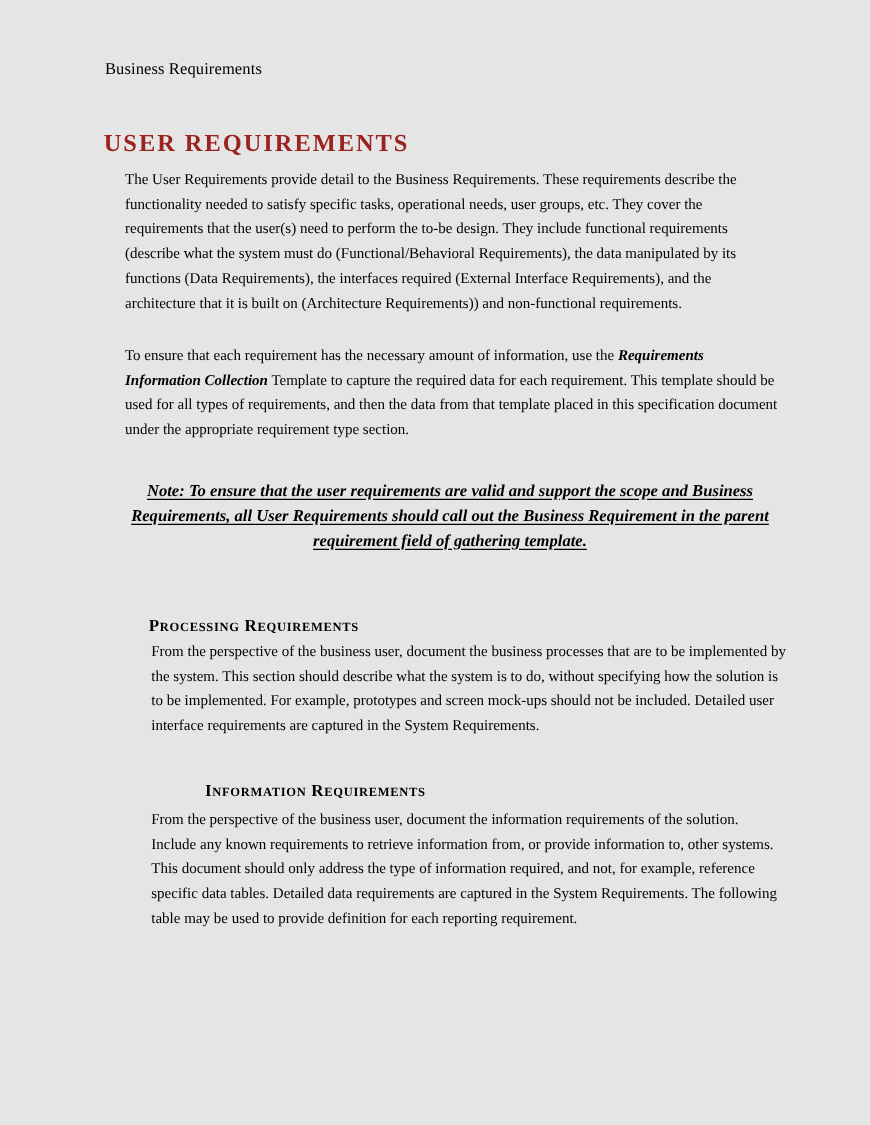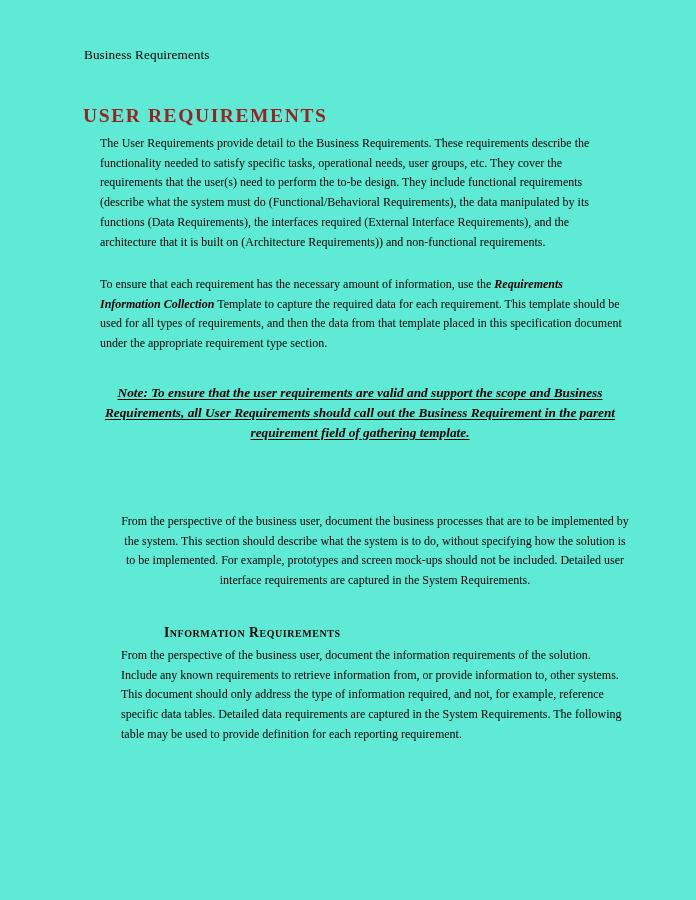--- a/index.html
+++ b/index.html
@@ -83,21 +83,21 @@
     position: absolute;
     font-size: 12px;
     line-height: 19.7px;
     text-align: left;
   }
   .para.lvl1 { left: 100px; width: 522px; }
   .para.lvl2 { left: 121px; width: 508px; }
 
   .p-intro { top: 122px; }
   .p-ensure { top: 263px; }
-  .p-processing { top: 500px; text-align: center; }
+  .p-processing { top: 500px; }
   .p-information { top: 634px; }
 
   .note {
     position: absolute;
     left: 100px;
     width: 520px;
     top: 370px;
     font-size: 13.3px;
     line-height: 19.7px;
     font-weight: bold;
@@ -121,33 +121,34 @@
     text-align: center;
     font-size: 13.3px;
     line-height: 17px;
     white-space: nowrap;
   }
   .doc-footer b { font-weight: bold; }
 </style>
 </head>
 <body>
 
-<div class="page" style="background: #5eead4;">
+<div class="page" style="background: #e5e5e5;">
 
   <div class="doc-header" style="color: rgb(0, 0, 0);">Business Requirements</div>
 
   <h1 class="h1" style="color: rgb(156, 34, 33);">USER REQUIREMENTS</h1>
 
   <p class="para lvl1 p-intro" style="color: rgb(0, 0, 0);">The User Requirements provide detail to the Business Requirements. These requirements describe the functionality needed to satisfy specific tasks, operational needs, user groups, etc. They cover the requirements that the user(s) need to perform the to-be design. They include functional requirements (describe what the system must do (Functional/Behavioral Requirements), the data manipulated by its functions (Data Requirements), the interfaces required (External Interface Requirements), and the architecture that it is built on (Architecture Requirements)) and non-functional requirements.</p>
 
   <p class="para lvl1 p-ensure" style="color: rgb(0, 0, 0);"><span>To ensure that each requirement has the necessary amount of information, use the </span><b class="bi">Requirements Information Collection</b><span> Template to capture the required data for each requirement.  This template should be used for all types of requirements, and then the data from that template placed in this specification document under the appropriate requirement type section.</span></p>
 
   <p class="note" style="color: rgb(0, 0, 0);">Note: To ensure that the user requirements are valid and support the scope and Business Requirements, all User Requirements should call out the Business Requirement in the parent requirement field of gathering template.</p>
 
 
+  <h3 class="h3 processing" style="color: rgb(0, 0, 0);">Processing Requirements</h3>
 
   <p class="para lvl2 p-processing" style="color: rgb(0, 0, 0);">From the perspective of the business user, document the business processes that are to be implemented by the system.  This section should describe what the system is to do, without specifying how the solution is to be implemented.  For example, prototypes and screen mock-ups should not be included.  Detailed user interface requirements are captured in the System Requirements.</p>
 
   <h3 class="h3 information" style="color: rgb(0, 0, 0); margin-left: 45px;">Information Requirements</h3>
 
   <p class="para lvl2 p-information" style="color: rgb(0, 0, 0);">From the perspective of the business user, document the information requirements of the solution.  Include any known requirements to retrieve information from, or provide information to, other systems.  This document should only address the type of information required, and not, for example, reference specific data tables. Detailed data requirements are captured in the System Requirements.  The following table may be used to provide definition for each reporting requirement.</p>
 
 
 </div>
 

